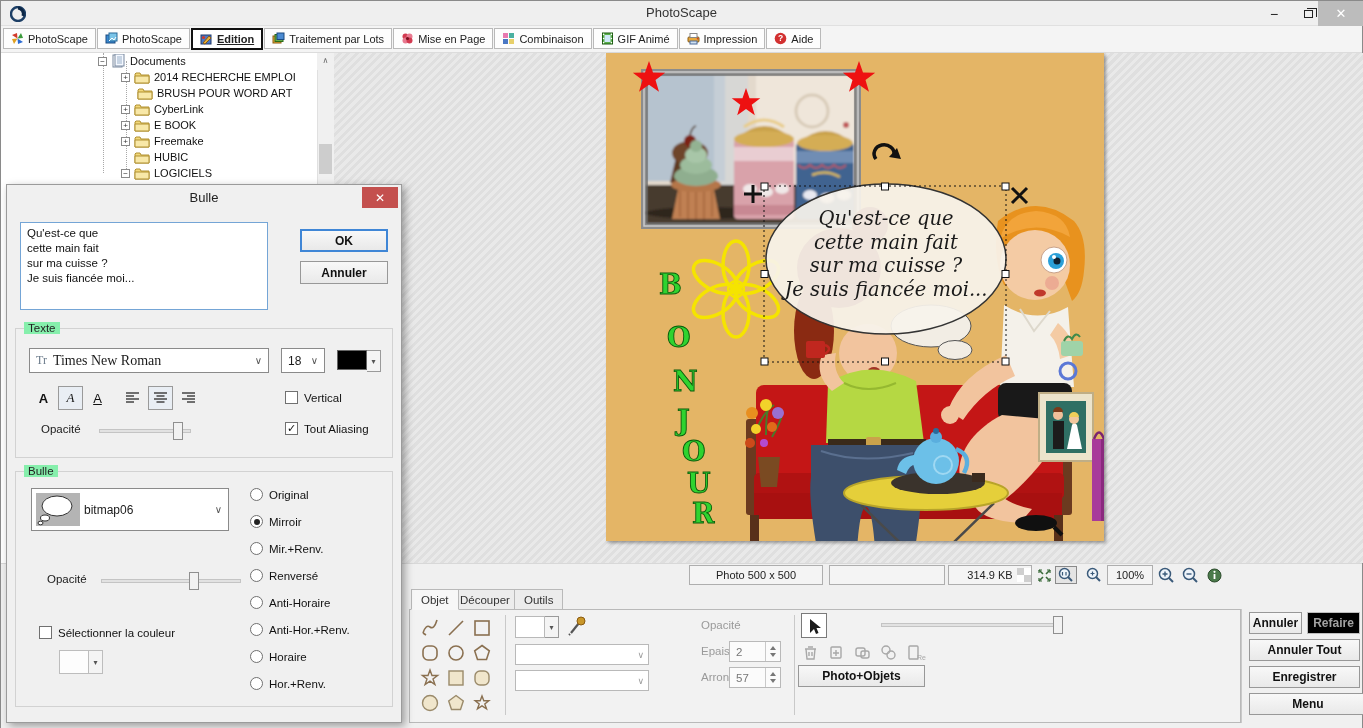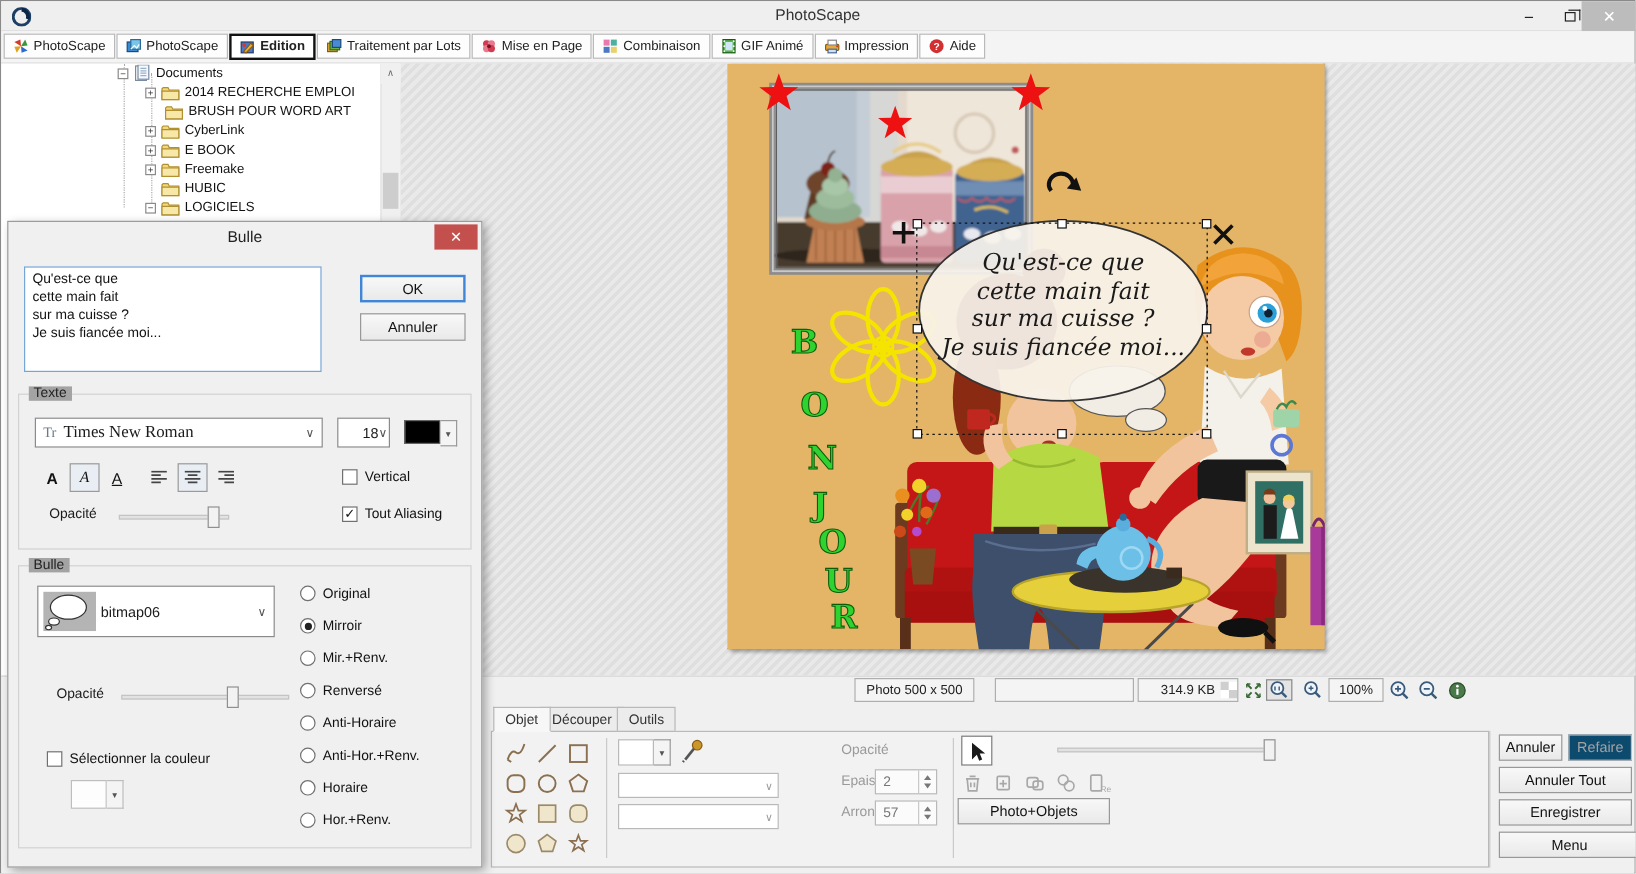--- a/index.html
+++ b/index.html
@@ -14,21 +14,21 @@
   .win-btn { top:0; height:25px; display:flex; align-items:center; justify-content:center; color:#222; }
   .wb-min { left:1256px; width:34px; font-size:14px; }
   .wb-max { left:1292px; width:30px; }
   .wb-close { left:1317px; width:46px; background:#bcbcbc; color:#fff; font-size:13px; }
   .restore-glyph { width:9px; height:8px; border:1px solid #222; position:relative; background:#efefef; }
   .restore-glyph::before { content:""; position:absolute; left:2px; top:-3px; width:9px; height:8px; border:1px solid #222; border-bottom:none; border-left:none; }
 
   
   .tabbar { left:0; top:25px; width:100%; height:27px; background:#f4f4f4; border-bottom:1px solid #dcdcdc; display:flex; align-items:flex-start; padding:2px 0 0 2px; }
   .tab { height:21px; display:flex; align-items:center; gap:4px; padding:0 7px; background:#fdfdfd; border:1px solid #b9b9b9; margin-right:1px; font-size:11px; color:#222; white-space:nowrap; }
-  .tab.active { border:2px solid #111; font-weight:bold; background:#fff; height:22px; }
+  .tab.active { border:2px solid #111; font-weight:bold; background:#fff; height:22px;text-decoration:underline; }
   .tab svg { display:block; }
 
   
   .treepanel { left:0; top:52px; width:333px; height:510px; background:#fff; border-right:1px solid #d0d0d0; overflow:hidden; }
   .tree-guide { border-left:1px dotted #a8a8a8; width:0; }
   .trow { height:16px; display:flex; align-items:center; position:absolute; font-size:11px; white-space:nowrap; }
   .expander { width:9px; height:9px; border:1px solid #8a8a8a; background:#fff; font-size:8px; line-height:7px; text-align:center; color:#333; margin-right:4px; flex:none; }
   .tree-label { margin-left:4px; color:#111; }
   .scrollbar { left:316px; top:52px; width:17px; height:510px; background:#f0f0f0; border-left:1px solid #e0e0e0; }
   .sb-btn { left:316px; top:52px; width:17px; height:17px; background:#f0f0f0; color:#6a6a6a; font-size:8px; text-align:center; line-height:16px; }
@@ -56,33 +56,33 @@
   .plabel { font-size:11.5px; color:#9a9a9a; }
   .combo { background:#fff; border:1px solid #b9b9b9; display:flex; align-items:center; color:#9a9a9a; }
   .combo .chv { margin-left:auto; padding-right:4px; font-size:9px; color:#9a9a9a; }
   .spin { background:#fbfbfb; border:1px solid #b9b9b9; display:flex; align-items:center; }
   .spin .val { flex:1; text-align:left; padding-left:6px; font-size:11.5px; color:#777; }
   .spin .arrows { width:15px; height:100%; border-left:1px solid #c9c9c9; display:flex; flex-direction:column; align-items:center; justify-content:space-evenly; }
   .tri-up { width:0; height:0; border-left:3px solid transparent; border-right:3px solid transparent; border-bottom:4px solid #777; }
   .tri-dn { width:0; height:0; border-left:3px solid transparent; border-right:3px solid transparent; border-top:4px solid #777; }
   .slider-track { height:4px; background:#e2e2e2; border:1px solid #c4c4c4; }
   .slider-thumb { width:10px; height:18px; background:#f2f2f2; border:1px solid #8f8f8f; }
-  .btn { display:flex; align-items:center; justify-content:center; background:linear-gradient(#f8f8f8,#e9e9e9); border:1px solid #989898; font-size:12px; color:#111; }
-  .btn.disabled { color:#a2a2a2; border-color:#bdbdbd; background:#0c4a6e; }
+  .btn { display:flex; align-items:center; justify-content:center; background:linear-gradient(#f8f8f8,#e9e9e9); border:1px solid #989898; font-size:12px; color:#111;font-weight:bold; }
+  .btn.disabled { color:#a2a2a2; border-color:#bdbdbd; background:#000000; }
   .toolbtn-pressed { border:1px solid #7a7a7a; background:#fff; }
 
   
   .dialog { left:5px; top:183px; width:396px; height:539px; background:#f0f0f0; border:1px solid #9b9b9b; box-shadow:3px 3px 8px rgba(0,0,0,.35); z-index:50; }
   .dlg-title { left:0; right:0; top:5px; text-align:center; font-size:13px; color:#222; }
   .dlg-close { left:355px; top:2px; width:36px; height:21px; background:#c4504e; color:#fff; display:flex; align-items:center; justify-content:center; font-size:12px; }
   .dlg-textarea { left:13px; top:37px; width:248px; height:88px; background:#fff; border:1px solid #74a5d6; font-family:"Liberation Sans",sans-serif; font-size:11.5px; line-height:15px; padding:3px 6px; resize:none; overflow:hidden; white-space:pre; color:#111; }
   .dlg-btn { width:88px; height:23px; }
   .dlg-btn.focus { border:2px solid #3f86d6; }
   .groupbox { border:1px solid #d2d2d2; background:#f0f0f0; }
-  .legend { top:-7px; left:8px; background:#a3a3a3; padding:0 4px; font-size:11.5px; color:#222; position:absolute; }
+  .legend { top:-7px; left:8px; background:#86efac; padding:0 4px; font-size:11.5px; color:#222; position:absolute; }
   .fcombo { background:#fff; border:1px solid #8a8a8a; display:flex; align-items:center; }
   .fcombo .chv { margin-left:auto; padding-right:6px; font-size:10px; color:#555; }
   .stylebtn { width:25px; height:24px; display:flex; align-items:center; justify-content:center; font-size:13px; color:#111; }
   .stylebtn.pressed { border:1px solid #9a9a9a; background:#e9eef4; }
   .chk { width:13px; height:13px; border:1px solid #707070; background:#fff; display:inline-flex; align-items:center; justify-content:center; font-size:11px; color:#111; flex:none; }
   .chkrow { display:flex; align-items:center; gap:6px; font-size:11.5px; color:#111; position:absolute; }
   .radio { width:13px; height:13px; border:1px solid #707070; border-radius:50%; background:#fff; display:inline-flex; align-items:center; justify-content:center; flex:none; }
   .radio .dot { width:6px; height:6px; border-radius:50%; background:#222; }
   .radiorow { display:flex; align-items:center; gap:6px; font-size:11.5px; color:#111; position:absolute; }
   .swatch-black { width:30px; height:20px; background:#000; border:1px solid #666; }
@@ -490,21 +490,21 @@
         </g>
         <g>
           <path d="M270,106 a10,9 0 1 1 18,-4" fill="none" stroke="#111" stroke-width="3.5"></path>
           <polygon points="291,95 295,106 283,104" fill="#111"></polygon>
         </g>
       </g>
     </svg>
   </div>
 
   <div class="abs statusbar"></div>
-  <div class="abs scell" style="left:711px;width:100px">
+  <div class="abs scell" style="left:688px;width:134px">
       <span>Photo 500 x 500</span>
     </div>
   <div class="abs scell" style="left:828px;width:116px"></div>
   <div class="abs scell" style="left:947px;width:84px">
       <span>314.9 KB</span>
     </div>
   <div class="abs sicon" style="left:1014px">
     <svg width="14" height="14" viewBox="0 0 14 14">
         <rect width="7" height="7" fill="#cfcfcf"></rect>
         <rect x="7" y="7" width="7" height="7" fill="#cfcfcf"></rect>
@@ -739,21 +739,21 @@
 
     <div class="abs groupbox" style="left:8px;top:143px;width:378px;height:130px">
       <span class="legend">Texte</span>
     </div>
     <div class="abs fcombo" style="left:22px;top:163px;width:240px;height:25px">
       <span style="padding:0 6px;color:#6a7a8a;font-family:'Liberation Serif',serif;font-size:12px">Tr</span>
       <span style="font-family:'Liberation Serif',serif;font-size:14px">Times New Roman</span>
       <span class="chv">∨</span>
     </div>
     <div class="abs fcombo" style="left:274px;top:163px;width:44px;height:25px">
-      <span style="padding-left:20px">18</span>
+      <span style="padding-left:6px">18</span>
       <span class="chv">∨</span>
     </div>
     <div class="abs" style="left:330px;top:165px;display:flex">
       <span class="swatch-black"></span>
       <span class="drop-arrow" style="height:22px">
           <span>▾</span>
         </span>
     </div>
 
     <div class="abs stylebtn" style="left:24px;top:201px;font-weight:bold">

